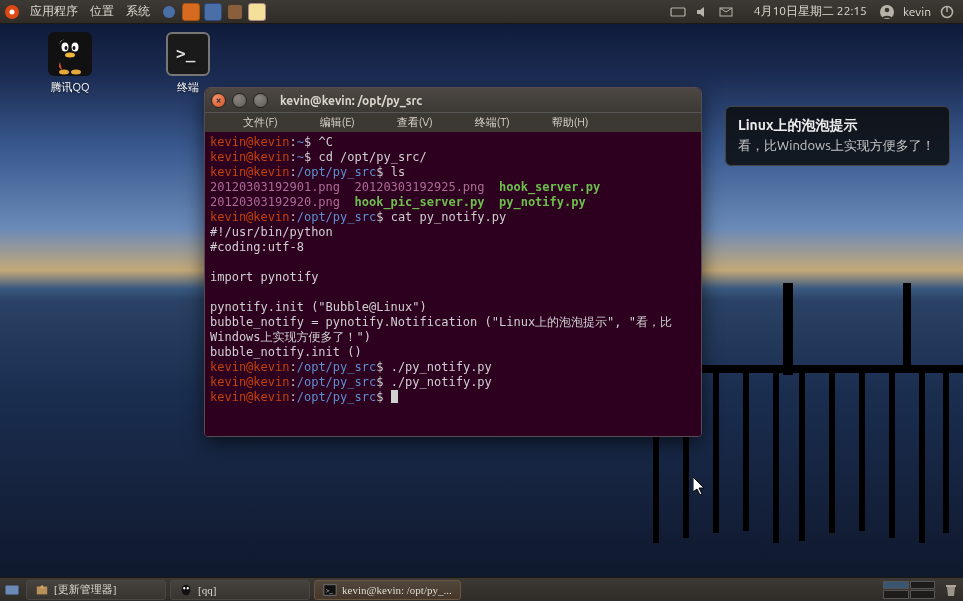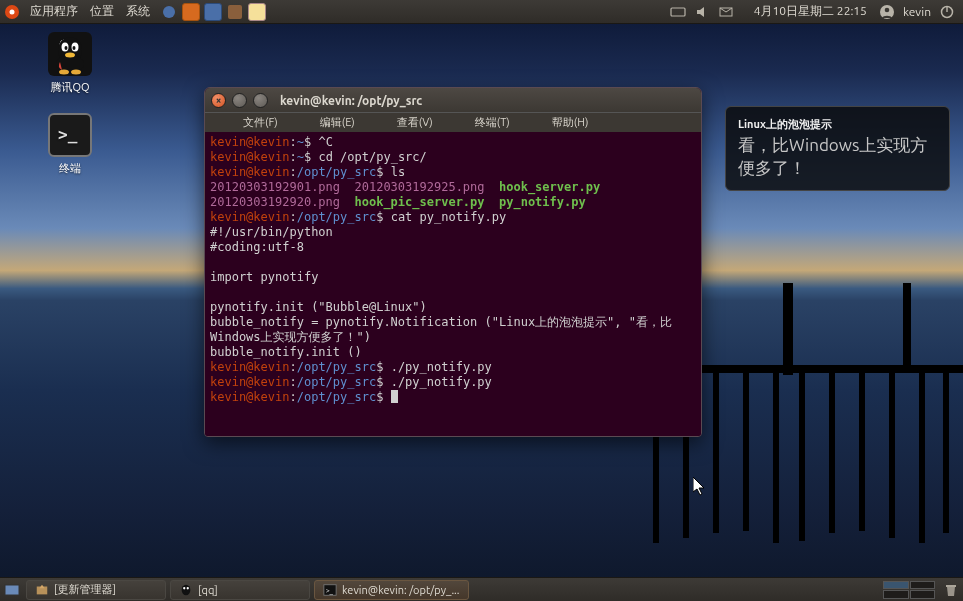--- a/index.html
+++ b/index.html
@@ -24,21 +24,21 @@
 .top-panel .tray { margin-left: auto; display: flex; align-items: center; gap: 8px; padding-right: 8px; height: 100%; }
 .top-panel .tray-icon { width: 16px; height: 16px; opacity: .85; }
 .top-panel .clock { font-size: 12px; padding: 0 4px; margin-left: 8px; }
 .top-panel .applets { display: flex; align-items: center; gap: 4px; padding: 0 4px; }
 .applet-icon { width: 18px; height: 18px; border-radius: 3px; display:inline-flex; align-items:center; justify-content:center; }
 .ico-ff { background:#d66a1f; border:1px solid #a4520f; }
 .ico-blue { background:#4a6fa8; border:1px solid #2c4b7a; }
 .ico-qq { background:#f5e09a; border:1px solid #a88; }
 
 .desktop { position: absolute; top: 24px; left: 0; right: 0; bottom: 24px; }
-.desktop-icons { position: absolute; top: 8px; left: 20px; display: flex; flex-direction: column; gap: 18px; }
+.desktop-icons { position: absolute; top: 8px; left: 20px; display: flex; flex-direction: row; gap: 18px; }
 .d-icon { width: 100px; text-align: center; color: #fff; font-size: 11px; cursor: pointer;
   text-shadow: 0 1px 2px rgba(0,0,0,.7); }
 .d-icon .glyph { width: 44px; height: 44px; margin: 0 auto 4px; border-radius: 6px;
   display: flex; align-items: center; justify-content: center; }
 .glyph-qq { background: radial-gradient(circle at 40% 30%, #fff 15%, #111 16%); position:relative; overflow:visible; }
 .glyph-term { background: #1a1a1a; border: 2px solid #777; position:relative; }
 .glyph-term::after { content:">_"; color:#ddd; font: bold 16px monospace; position:absolute; top:10px; left:8px; }
 .glyph-chrome { width:40px; height:40px; border-radius:50%; background:#e8e8e8;
   border:4px solid #cfcfcf; position:relative; }
 .glyph-chrome::after { content:""; position:absolute; top:50%; left:50%; width:14px; height:14px;
@@ -62,34 +62,34 @@
 .term-body pre { font: 12px/15px "DejaVu Sans Mono", monospace; color:#d0d0d0; white-space:pre-wrap; }
 .p-user { color:#c2410c; }
 .p-path { color:#5f8fcf; }
 .p-pink { color:#b06a9a; }
 .p-green { color:#6fbf4d; font-weight:bold; }
 .cursor { display:inline-block; width:7px; height:13px; background:#d0d0d0; vertical-align:-2px; }
 
 .notif { position:absolute; top:82px; right:13px; width:225px;
   background: rgba(10,10,10,.82); border:1px solid #444; border-radius:6px;
   padding: 10px 12px; color:#eee; font-size:12px; }
-.notif .title { font-weight:bold; margin-bottom:2px; font-size:11px; }
-.notif .body { color:#c6c6c6; font-size:17px; }
+.notif .title { font-weight:bold; margin-bottom:2px; font-size:14px; }
+.notif .body { color:#c6c6c6; font-size:13px; }
 
 .pier { position:absolute; right:0; bottom:24px; width:320px; height:270px; pointer-events:none; }
 .pier .deck { position:absolute; top:82px; left:0; right:0; height:8px; background:#000; }
 .pier .post { position:absolute; top:90px; width:6px; background:#000; }
 .pier .pylon { position:absolute; top:0; width:8px; background:#000; }
 
 .bottom-panel { position:absolute; bottom:0; left:0; right:0; height:24px;
   background: linear-gradient(to bottom, #3d3a36, #2f2c28); border-top:1px solid #1a1815;
   display:flex; align-items:center; color:#dfdbd2; font-size:11px; z-index:100; }
 .task { height:20px; margin:0 2px; padding:0 8px; border:1px solid #4a4742;
   background: linear-gradient(to bottom, #45413c, #38342f); border-radius:3px;
-  display:flex; align-items:center; gap:5px; cursor:pointer; min-width:140px; }
+  display:flex; align-items:center; gap:5px; cursor:pointer; min-width:140px;font-family:Liberation Serif, serif; }
 .task.active { background: linear-gradient(to bottom, #52473c, #45372a); border-color:#6a5640; }
 .task .ticon { width:14px; height:14px; }
 .show-desktop, .trash { width:24px; height:24px; display:flex; align-items:center; justify-content:center; cursor:pointer; }
 .ws-switcher { width:52px; height:18px; margin:0 4px; display:grid; grid-template:1fr 1fr/1fr 1fr; gap:1px; }
 .ws-switcher div { background:#1e1c1a; border:1px solid #555; }
 .ws-switcher div.cur { background:#3a556f; }
 
 .mouse-cursor { position:absolute; top:453px; left:693px; z-index:200; pointer-events:none; }
 </style>
 </head>

